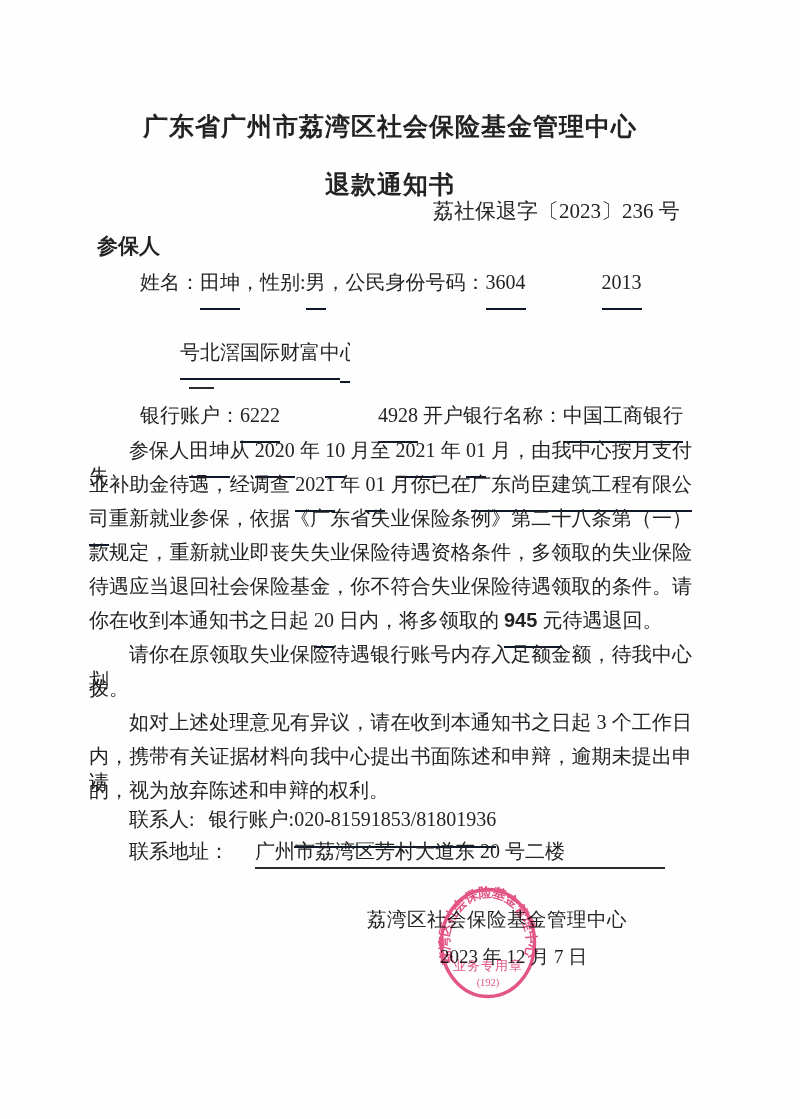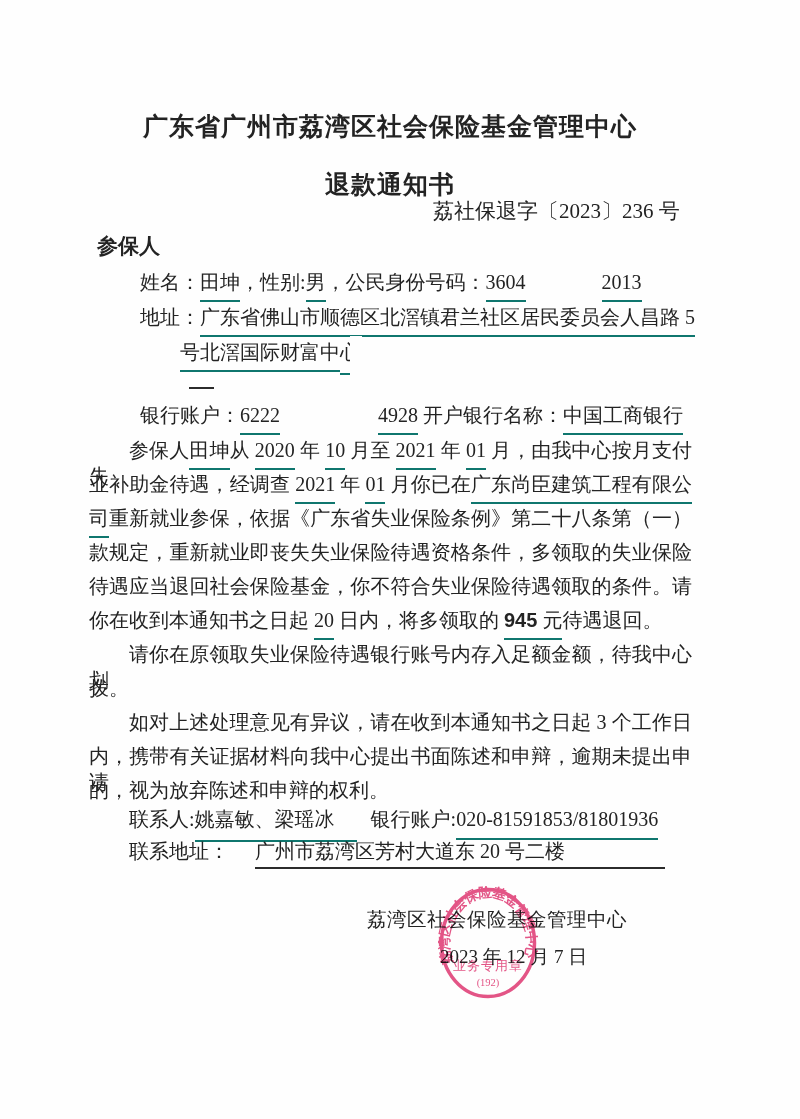--- a/index.html
+++ b/index.html
@@ -7,21 +7,21 @@
     position:relative;width:800px;height:1119px;background:#fefefe;
     font-family:"Liberation Serif","DejaVu Serif",serif;color:#232323;
     overflow:hidden;
   }
   .abs{position:absolute;}
   .title1{top:110px;left:0;width:780px;text-align:center;font-size:25px;font-weight:bold;letter-spacing:1px;}
   .title2{top:168px;left:0;width:780px;text-align:center;font-size:25px;font-weight:bold;letter-spacing:1px;}
   .docnum{top:197px;left:433px;font-size:21px;}
   .section{top:232px;left:97px;font-size:21px;font-weight:bold;}
   .fieldline{font-size:20px;white-space:nowrap;}
-  .u{border-bottom:2px solid #0f766e;padding-bottom:7px;}
+  .u{border-bottom:2px solid #0f172a;padding-bottom:15px;}
   .b{font-family:"Liberation Sans","DejaVu Sans",sans-serif;font-weight:bold;}
   .redact{display:inline-block;background:#fff;}
   .bline{
     position:absolute;left:89px;width:603px;font-size:20px;line-height:26px;
     text-align:justify;
   }
   .bline.fill{text-align-last:justify;}
   .bline.ind{text-indent:40px;}
   .remnant{top:369px;left:189px;width:25px;height:18px;border-bottom:2px solid #2b2b2b;}
   .contact-line{top:806px;left:129px;font-size:20px;white-space:nowrap;display:flex;align-items:baseline;}
@@ -43,23 +43,20 @@
   <div class="abs title1">广东省广州市荔湾区社会保险基金管理中心</div>
   <div class="abs title2">退款通知书</div>
   <div class="abs docnum">荔社保退字〔2023〕236 号</div>
 
   <div class="abs section">参保人</div>
 
   <div class="abs fieldline" style="top:269px;left:140px;">
     <span>姓名：</span><span class="u">田坤</span><span>，性别:</span><span class="u">男</span><span>，公民身份号码：</span><span class="u">3604</span><span class="redact" style="width:76px;"></span><span class="u">2013</span>
   </div>
 
-  <div class="abs fieldline" style="top:304px;left:140px;">
-    <span>地址：</span><span class="u">广东省佛山市顺德区北滘镇君兰社区居民委员会人昌路 5</span>
-  </div>
   <div class="abs fieldline" style="top:339px;left:180px;">
     <span class="u">号北滘国际财富中</span><span class="u half-hide">心</span>
   </div>
   <div class="abs remnant"></div>
 
   <div class="abs fieldline" style="top:402px;left:140px;">
     <span>银行账户：</span><span class="u">6222</span><span class="redact" style="width:98px;"></span><span class="u">4928</span><span> 开户银行名称：</span><span class="u">中国工商银行</span>
   </div>
 
   <div id="body-lines">
@@ -71,21 +68,20 @@
       <div class="bline" style="top: 607px;"><span>你在收到本通知书之日起 </span><span class="u">20</span><span> 日内，将多领取的 </span><span class="u b">945</span><span class="u"> 元</span><span>待遇退回。</span></div>
       <div class="bline fill ind" style="top: 641px;"><span>请你在原领取失业保险待遇银行账号内存入足额金额，待我中心划</span></div>
       <div class="bline" style="top: 675px;"><span>拨。</span></div>
       <div class="bline fill ind" style="top: 709px;"><span>如对上述处理意见有异议，请在收到本通知书之日起 3 个工作日</span></div>
       <div class="bline fill" style="top: 743px;"><span>内，携带有关证据材料向我中心提出书面陈述和申辩，逾期未提出申请</span></div>
       <div class="bline" style="top: 777px;"><span>的，视为放弃陈述和申辩的权利。</span></div>
     </div>
 
   <div class="abs contact-line">
     <span>联系人:</span>
-      <span class="u trail">姚嘉敏、梁瑶冰</span>
       <span class="spacer14"></span>
       <span>银行账户:</span>
       <span class="u">020-81591853/81801936</span>
   </div>
 
   <div class="abs contact-addr">
     <span>联系地址：</span>
       <span class="grow">广州市荔湾区芳村大道东 20 号二楼</span>
   </div>
 

